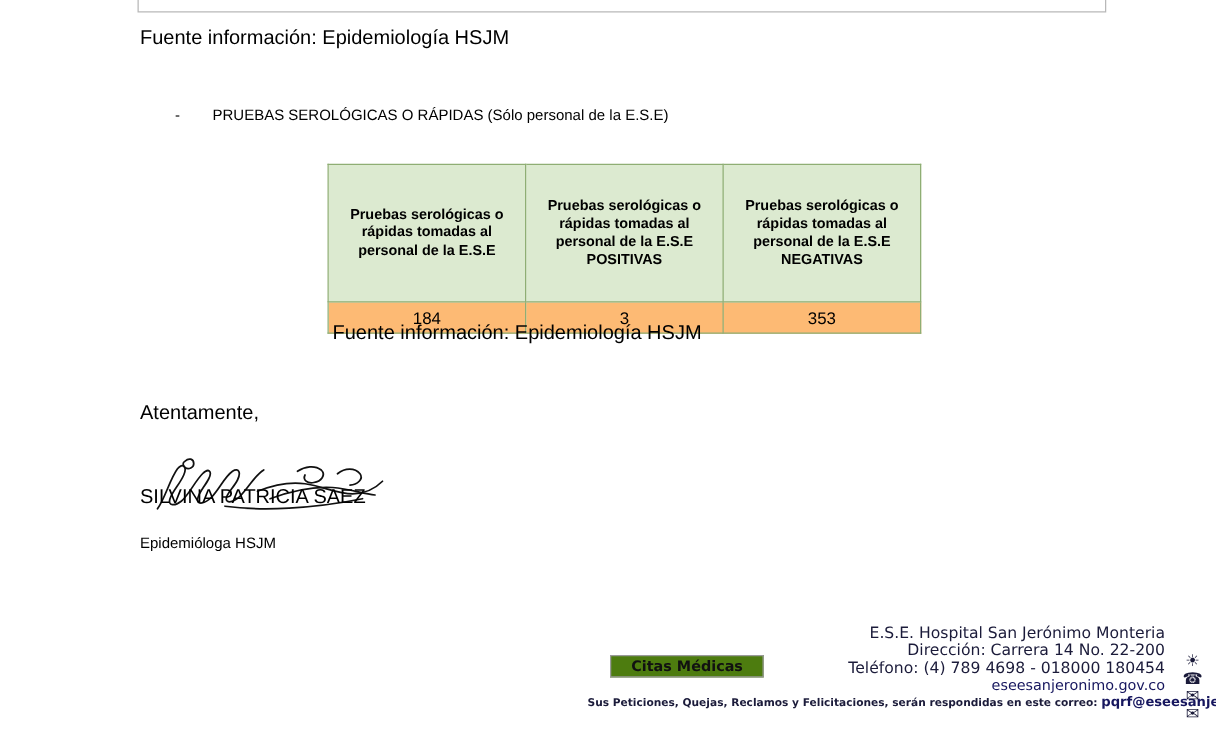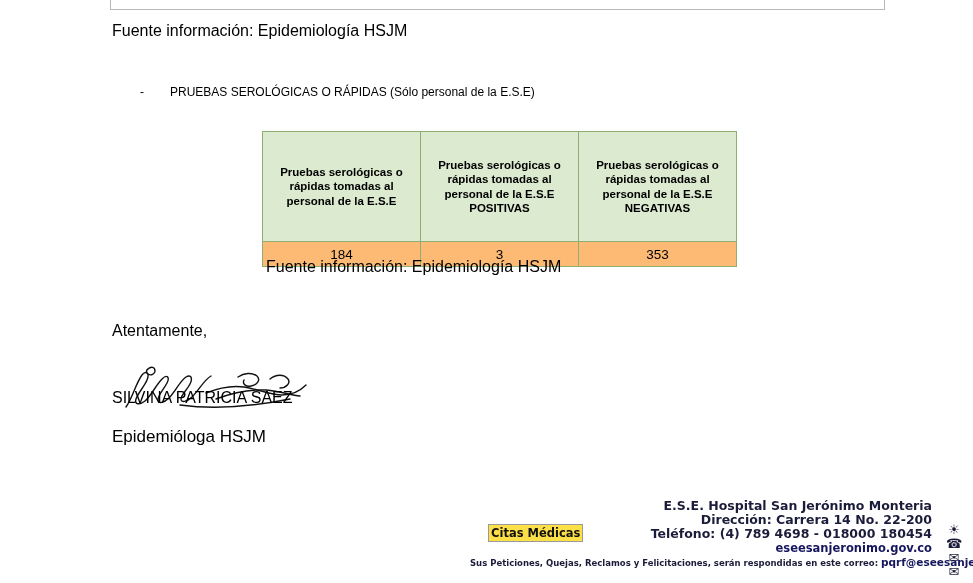--- a/index.html
+++ b/index.html
@@ -115,54 +115,54 @@
     position: absolute;
     left: 112px;
     top: 389px;
     font-size: 16px;
     white-space: nowrap;
   }
   .signer-role {
     position: absolute;
     left: 112px;
     top: 427px;
-    font-size: 17px;
+    font-size: 12px;
     white-space: nowrap;
   }
 
   
   .footer {
     position: absolute;
     left: 470px;
     top: 498px;
     width: 500px;
     height: 80px;
     font-family: "DejaVu Sans", sans-serif;
   }
   .footer-line {
     position: absolute;
     right: 38px;
     text-align: right;
     font-size: 12.5px;
-    font-weight: bold;
+    font-weight: normal;
     color: #1b1b3a;
     white-space: nowrap;
   }
   .f1 { top: 0px; }
   .f2 { top: 14px; }
   .f3 { top: 28px; }
   .f4 { top: 43px; font-size: 11.5px; color: #16165e; }
 
   .citas-badge {
     position: absolute;
     left: 18px;
     top: 26px;
-    background: #fde047;
+    background: #4d7c0f;
     border: 1px solid #9a9a9a;
-    padding: 1px 2px;
+    padding: 1px 16px;
     font-size: 11.5px;
     font-weight: bold;
     color: #111;
     white-space: nowrap;
   }
 
   .pqrf-line {
     position: absolute;
     left: 0px;
     top: 58px;

